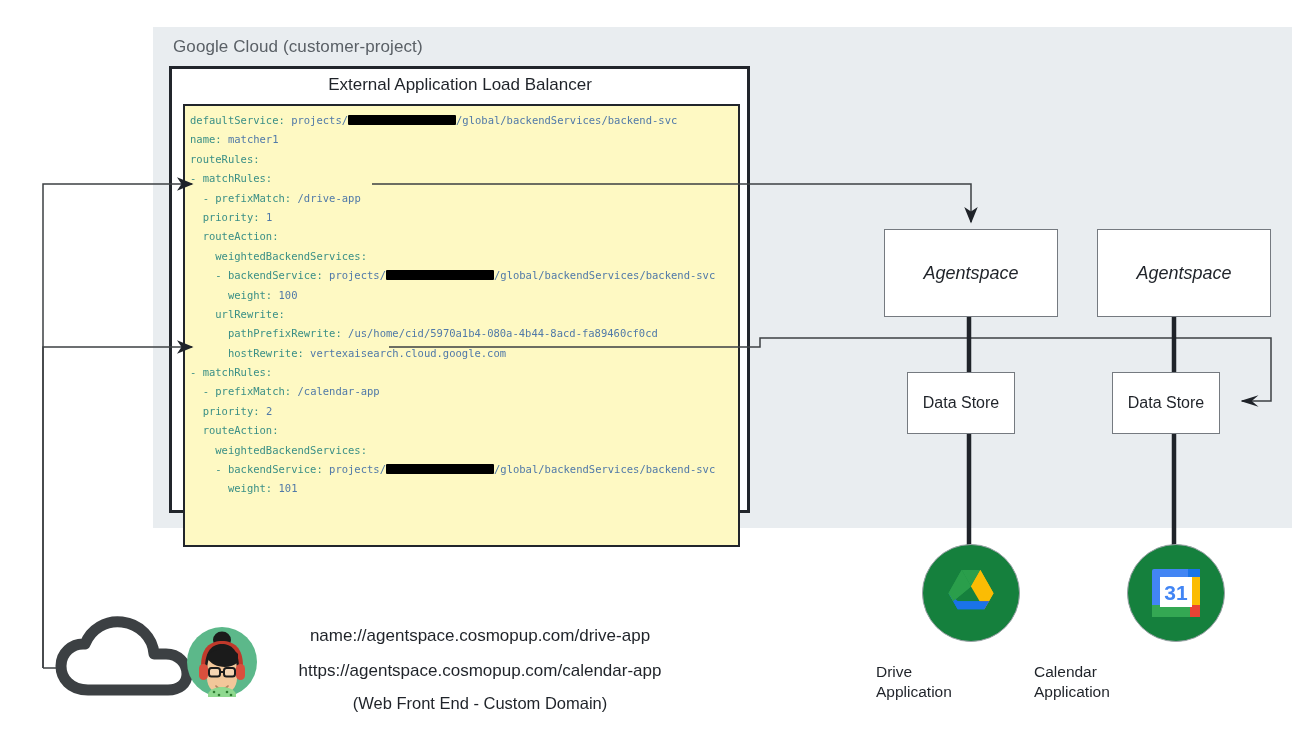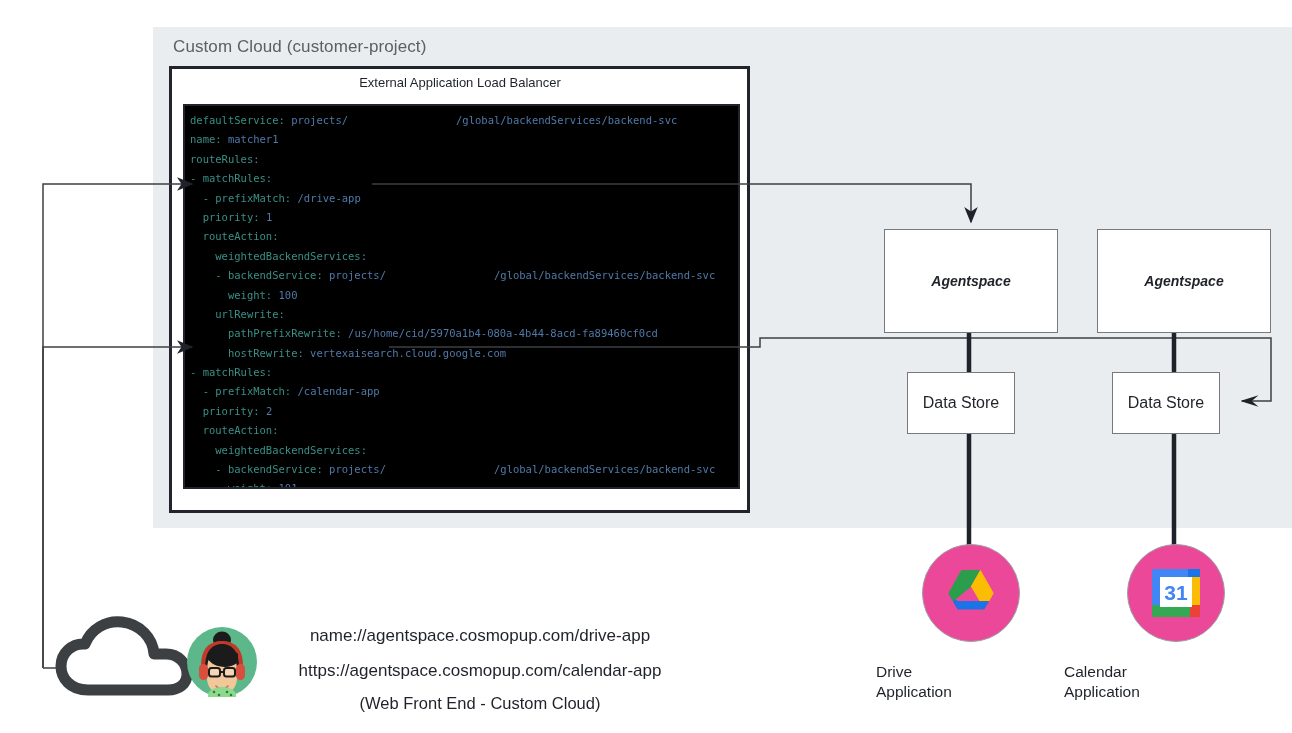--- a/index.html
+++ b/index.html
@@ -36,30 +36,30 @@
     left: 169px; top: 66px;
     width: 581px; height: 447px;
     background: #ffffff;
     border: 3px solid #21252b;
     box-sizing: border-box;
   }
   #lb-title {
     left: 190px; top: 75px;
     width: 540px;
     text-align: center;
-    font-size: 13px;
+    font-size: 17px;
     color: #1f2329;
     white-space: nowrap;
   }
 
   
   #code-box {
     left: 183px; top: 104px;
-    width: 557px; height: 385px;
-    background: #000000;
+    width: 557px; height: 443px;
+    background: #fef9c3;
     border: 2px solid #21252b;
     box-sizing: border-box;
     overflow: hidden;
   }
   #code-inner {
     padding: 5px 0 0 5px;
     font-family: "DejaVu Sans Mono", "Liberation Mono", monospace;
     font-size: 10.5px;
     line-height: 19.4px;
     white-space: pre;
@@ -80,57 +80,56 @@
   .node-box {
     background: #ffffff;
     border: 1.6px solid #757a80;
     box-sizing: border-box;
     display: flex;
     align-items: center;
     justify-content: center;
     color: #1f2329;
   }
   .agentspace {
-    width: 174px; height: 104px;
-    font-size: 14px;
+    width: 174px; height: 88px;
+    font-size: 18px;
     font-style: italic;
-    font-weight: bold;
   }
   .datastore {
     width: 108px; height: 62px;
     font-size: 16px;
   }
   #agentspace-1 { left: 884px; top: 229px; }
   #agentspace-2 { left: 1097px; top: 229px; }
   #datastore-1  { left: 907px; top: 372px; }
   #datastore-2  { left: 1112px; top: 372px; }
 
   
   .app-circle {
     width: 98px; height: 98px;
     border-radius: 50%;
-    background: #ec4899;
+    background: #15803d;
     border: 1.4px solid #9aa0a6;
     box-sizing: border-box;
     display: flex;
     align-items: center;
     justify-content: center;
   }
   #drive-circle { left: 922px; top: 544px; }
   #cal-circle   { left: 1127px; top: 544px; }
 
   .app-label {
     width: 190px;
     text-align: left;
     font-size: 15.5px;
     line-height: 20px;
     color: #1f2329;
   }
   #drive-label { left: 876px; top: 662px; }
-  #cal-label   { left: 1064px; top: 662px; }
+  #cal-label   { left: 1034px; top: 662px; }
 
   
   .url-line {
     left: 270px;
     width: 420px;
     text-align: center;
     font-size: 17px;
     color: #1f2329;
     white-space: nowrap;
   }
@@ -144,21 +143,21 @@
     left: 186px; top: 626px;
     width: 72px; height: 72px;
   }
 </style>
 </head>
 <body>
 
 <div id="stage">
 
   <div class="abs" id="gcp-panel"></div>
-  <div class="abs" id="gcp-title">Custom Cloud (customer-project)</div>
+  <div class="abs" id="gcp-title">Google Cloud (customer-project)</div>
 
   <div class="abs" id="lb-box"></div>
   <div class="abs" id="lb-title">External Application Load Balancer</div>
 
   <div class="abs" id="code-box">
     <div id="code-inner"><div class="ln"><span class="p"></span><span class="k">defaultService:</span><span class="v"> projects/</span><span class="redact" style="width: 108px;"></span><span class="v">/global/backendServices/backend-svc</span></div><div class="ln"><span class="p"></span><span class="k">name:</span><span class="v"> matcher1</span></div><div class="ln"><span class="p"></span><span class="k">routeRules:</span></div><div class="ln"><span class="p"></span><span class="k">- matchRules:</span></div><div class="ln"><span class="p">  </span><span class="k">- prefixMatch:</span><span class="v"> /drive-app</span></div><div class="ln"><span class="p">  </span><span class="k">priority:</span><span class="v"> 1</span></div><div class="ln"><span class="p">  </span><span class="k">routeAction:</span></div><div class="ln"><span class="p">    </span><span class="k">weightedBackendServices:</span></div><div class="ln"><span class="p">    </span><span class="k">- backendService:</span><span class="v"> projects/</span><span class="redact" style="width: 108px;"></span><span class="v">/global/backendServices/backend-svc</span></div><div class="ln"><span class="p">      </span><span class="k">weight:</span><span class="v"> 100</span></div><div class="ln"><span class="p">    </span><span class="k">urlRewrite:</span></div><div class="ln"><span class="p">      </span><span class="k">pathPrefixRewrite:</span><span class="v"> /us/home/cid/5970a1b4-080a-4b44-8acd-fa89460cf0cd</span></div><div class="ln"><span class="p">      </span><span class="k">hostRewrite:</span><span class="v"> vertexaisearch.cloud.google.com</span></div><div class="ln"><span class="p"></span><span class="k">- matchRules:</span></div><div class="ln"><span class="p">  </span><span class="k">- prefixMatch:</span><span class="v"> /calendar-app</span></div><div class="ln"><span class="p">  </span><span class="k">priority:</span><span class="v"> 2</span></div><div class="ln"><span class="p">  </span><span class="k">routeAction:</span></div><div class="ln"><span class="p">    </span><span class="k">weightedBackendServices:</span></div><div class="ln"><span class="p">    </span><span class="k">- backendService:</span><span class="v"> projects/</span><span class="redact" style="width: 108px;"></span><span class="v">/global/backendServices/backend-svc</span></div><div class="ln"><span class="p">      </span><span class="k">weight:</span><span class="v"> 101</span></div></div>
   </div>
 
   <svg id="wires" class="abs" viewBox="0 0 1292 733">
     <defs>
@@ -265,15 +264,15 @@
       <text x="26" y="33" text-anchor="middle" font-family="Liberation Sans, sans-serif" font-size="21" font-weight="bold" fill="#4285f4">31</text>
     </svg>
   </div>
   <div class="abs app-label" id="cal-label">
     <div>Calendar</div>
     <div>Application</div>
   </div>
 
   <div class="abs url-line" id="url-1">name://agentspace.cosmopup.com/drive-app</div>
   <div class="abs url-line" id="url-2">https://agentspace.cosmopup.com/calendar-app</div>
-  <div class="abs url-line" id="url-3">(Web Front End - Custom Cloud)</div>
+  <div class="abs url-line" id="url-3">(Web Front End - Custom Domain)</div>
 
 </div>
 
 </body></html>

